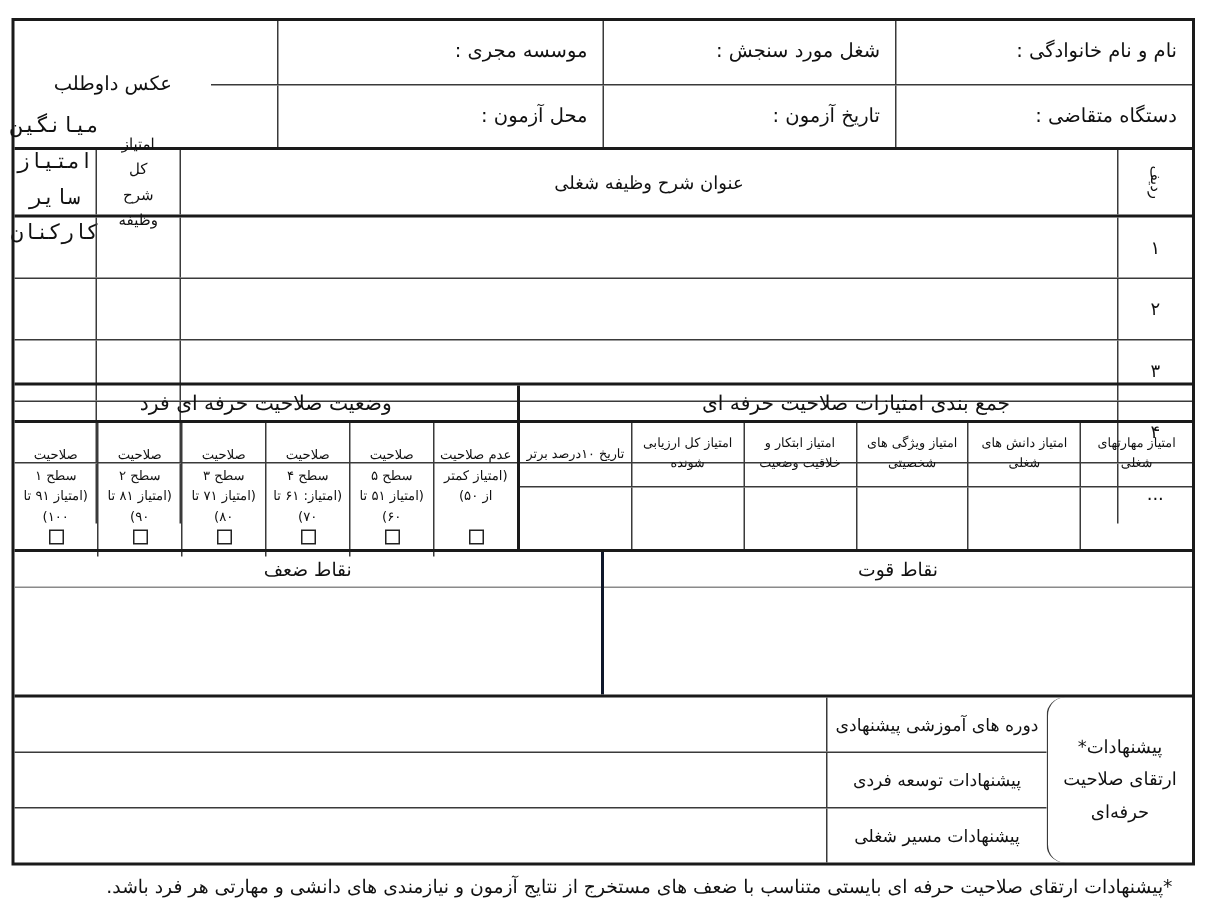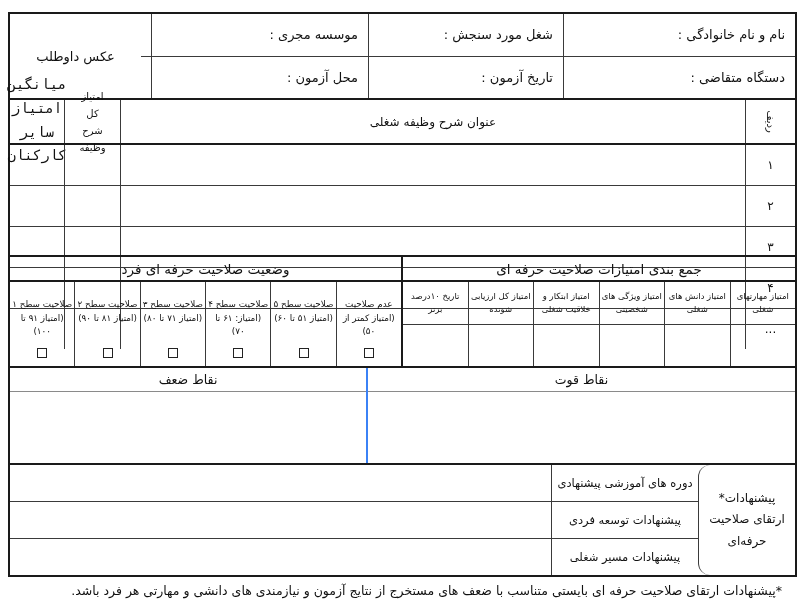--- a/index.html
+++ b/index.html
@@ -25,21 +25,21 @@
   
   .sec.header { height:84px; }
   .hgrid { width:654px; display:flex; flex-direction:column; }
   .hrow { display:flex; flex:1; }
   .hrow.t { border-top:1px solid #3a3a3a; }
   .hc {
     display:flex; align-items:center;
     padding-right:10px; font-size:13px;
     border-left:1px solid #3a3a3a;
   }
-  .hc.w-name { width:232px; }
+  .hc.w-name { width:198px; }
   .hc.w-job  { width:195px; }
   .hc.w-inst { width:217px; }
   .photo {
     flex:1; display:flex; align-items:center; justify-content:center;
     font-size:13px;
   }
 
   
   .sec.tasks { height:157px; flex-direction:column; }
   .trow { display:flex; flex:1; }
@@ -50,21 +50,21 @@
   .tc.ttitle { flex:1; font-size:12px; }
   .tc.tscore { width:56px; font-size:10px; line-height:1.7; padding:20px; }
   .tc.tavg { width:54px; font-size:14px; line-height:1.7; padding:2px;font-family:Liberation Mono, monospace; }
   .trow.data + .trow.data { border-top:1px solid #3a3a3a; }
   .rot { transform:rotate(90deg); font-size:10px; white-space:nowrap; }
   .rownum { font-size:12px; }
 
   
   .sec.middle { height:111px; }
   .half { display:flex; flex-direction:column; }
-  .half.summary { width:394px; border-left:2px solid #1a1a1a; }
+  .half.summary { width:450px; border-left:2px solid #1a1a1a; }
   .half.status { flex:1; }
   .sec-title {
     height:25px; flex:0 0 25px;
     display:flex; align-items:center; justify-content:center;
     font-size:13.5px; border-bottom:2px solid #1a1a1a;
   }
   .sum-heads { display:flex; height:42px; flex:0 0 42px; }
   .sum-vals { display:flex; flex:1; border-top:1px solid #3a3a3a; }
   .scell { flex:1; border-left:1px solid #3a3a3a; display:flex; align-items:center; justify-content:center; text-align:center; font-size:8.5px; line-height:1.5; padding:1px; }
   .scell:last-child { border-left:none; }
@@ -77,21 +77,21 @@
   .stcell:last-child { border-left:none; }
   .stlabel { font-size:8.8px; line-height:1.55; }
   .cb {
     width:10px; height:10px; border:1.3px solid #222; background:#fff;
     margin-top:auto;
   }
 
   
   .sec.points { height:97px; }
   .phalf { display:flex; flex-direction:column; }
-  .phalf.strengths { width:429px; border-left:2px solid #3b82f6; }
+  .phalf.strengths { width:394px; border-left:2px solid #0f172a; }
   .phalf.weaknesses { flex:1; }
   .ptitle {
     height:24px; flex:0 0 24px;
     display:flex; align-items:center; justify-content:center;
     font-size:12.5px; border-bottom:1px solid #8a8a8a;
   }
   .pbody { flex:1; }
 
   
   .sec.bottom { flex:1; }
@@ -194,21 +194,21 @@
   </div>
 
   <div class="sec middle">
 
     <div class="half summary">
       <div class="sec-title">جمع بندی امتیازات صلاحیت حرفه ای</div>
       <div class="sum-heads">
         <div class="scell">امتیاز مهارتهای شغلی</div>
         <div class="scell">امتیاز دانش های شغلی</div>
         <div class="scell">امتیاز ویژگی های شخصیتی</div>
-        <div class="scell">امتیاز ابتکار و خلاقیت شغلی</div>
+        <div class="scell">امتیاز ابتکار و خلاقیت وضعیت</div>
         <div class="scell">امتیاز کل ارزیابی شونده</div>
         <div class="scell">تاریخ ۱۰درصد برتر</div>
       </div>
       <div class="sum-vals">
         <div class="scell"></div>
         <div class="scell"></div>
         <div class="scell"></div>
         <div class="scell"></div>
         <div class="scell"></div>
         <div class="scell"></div>

